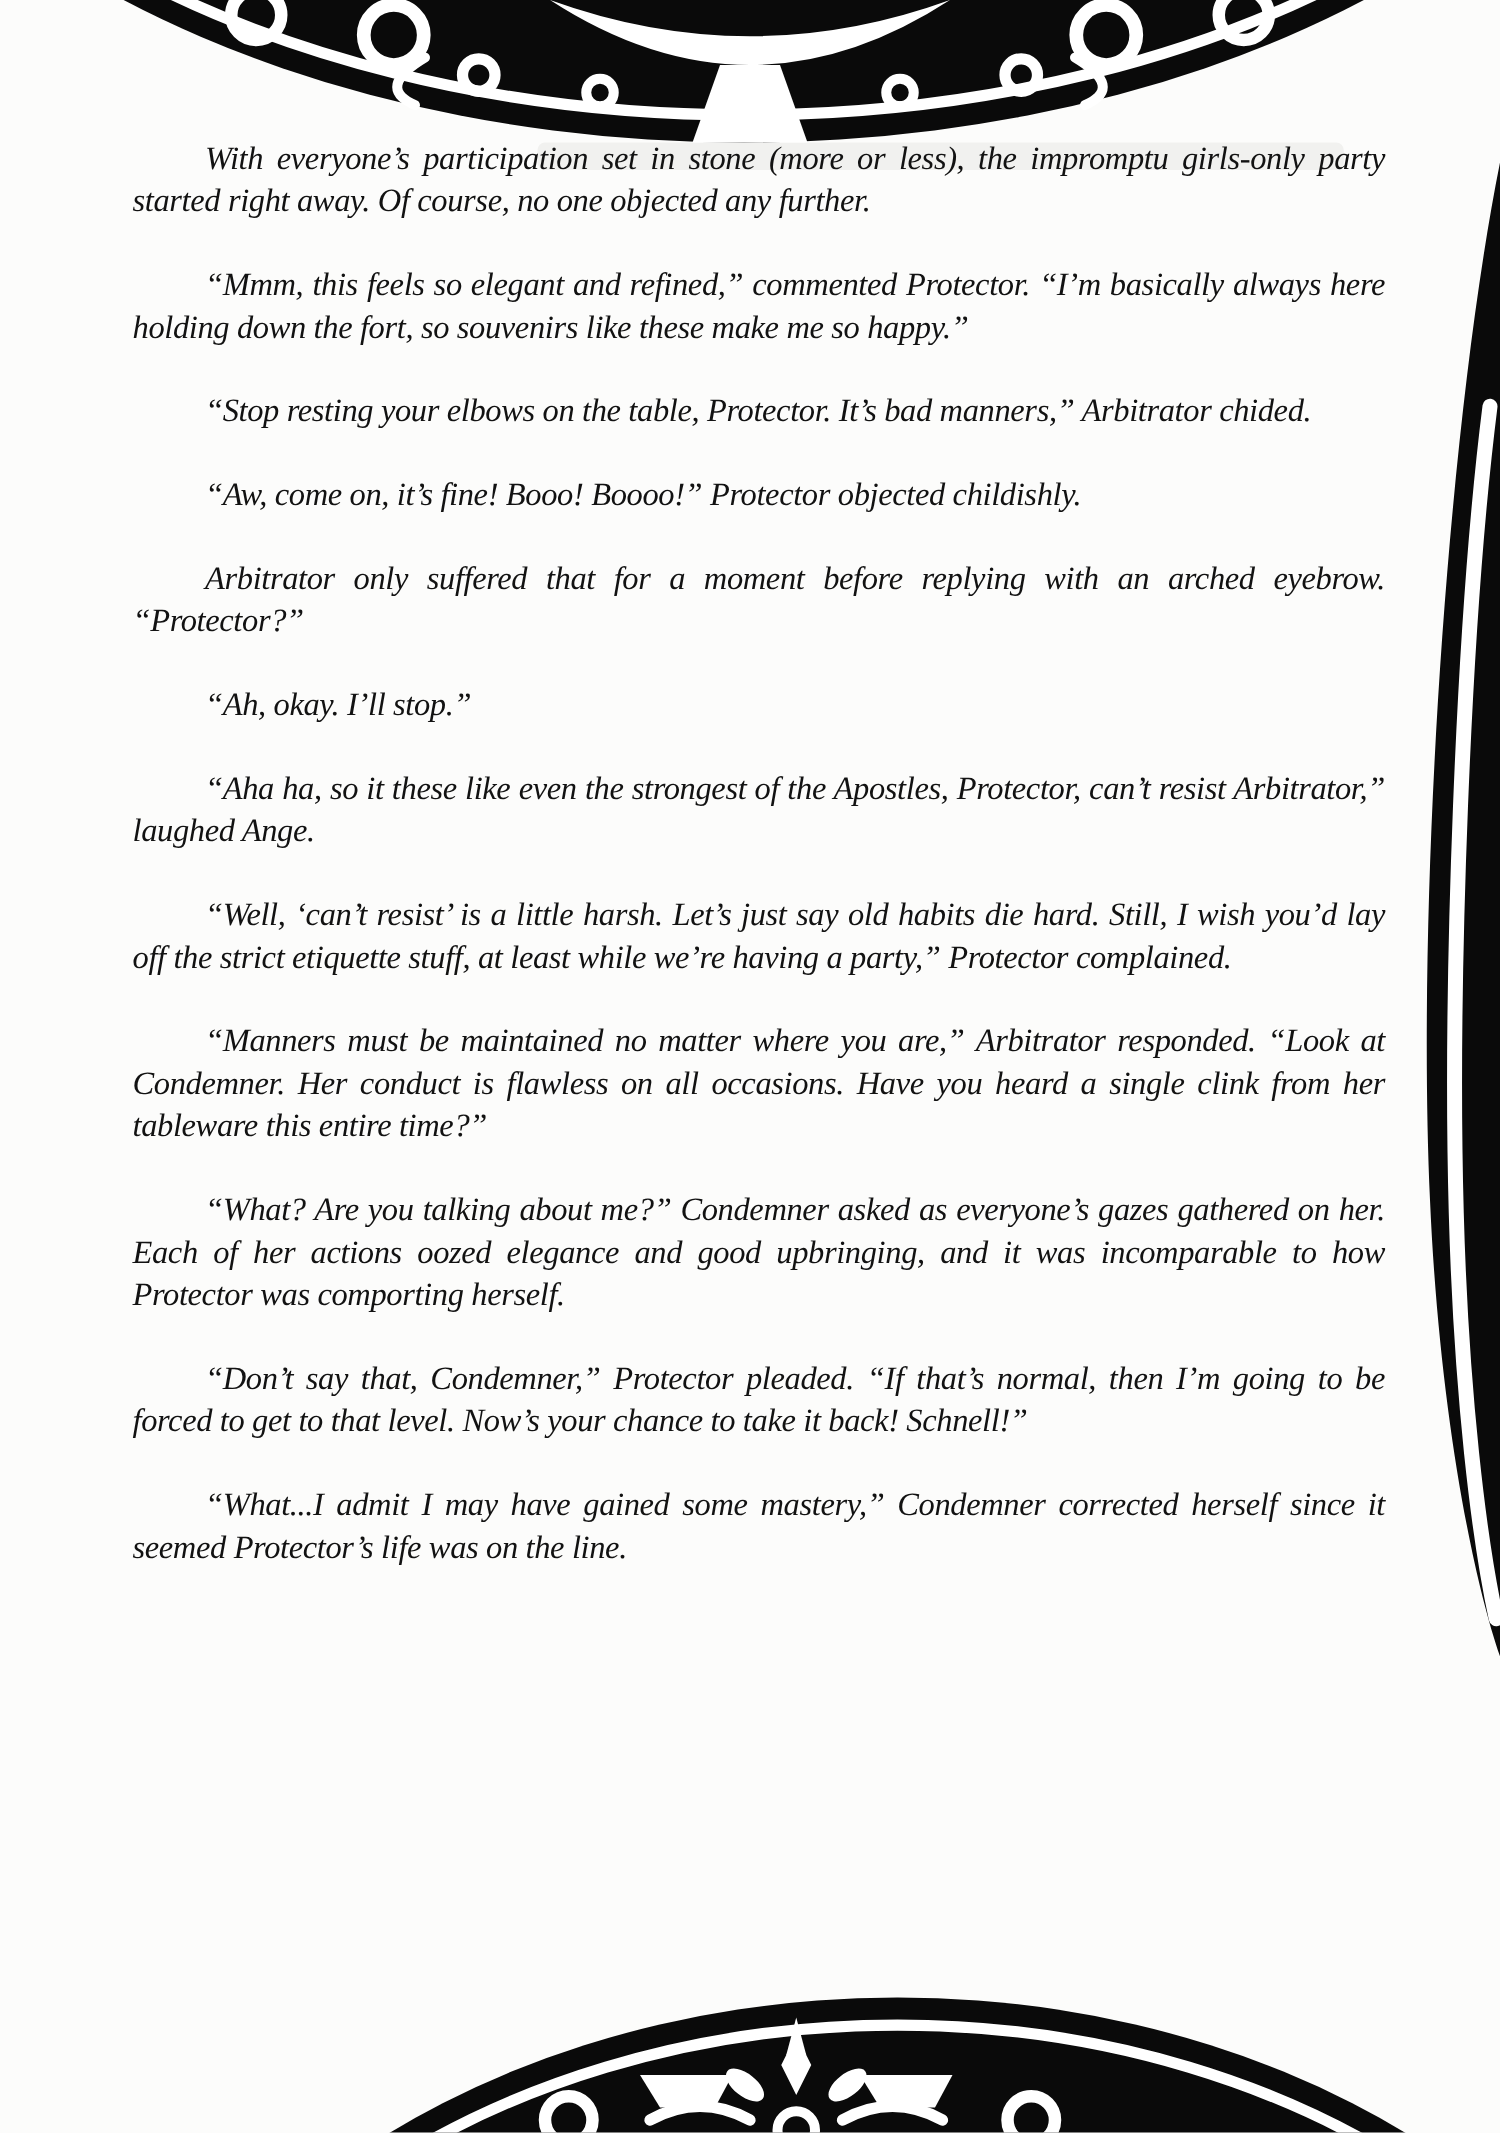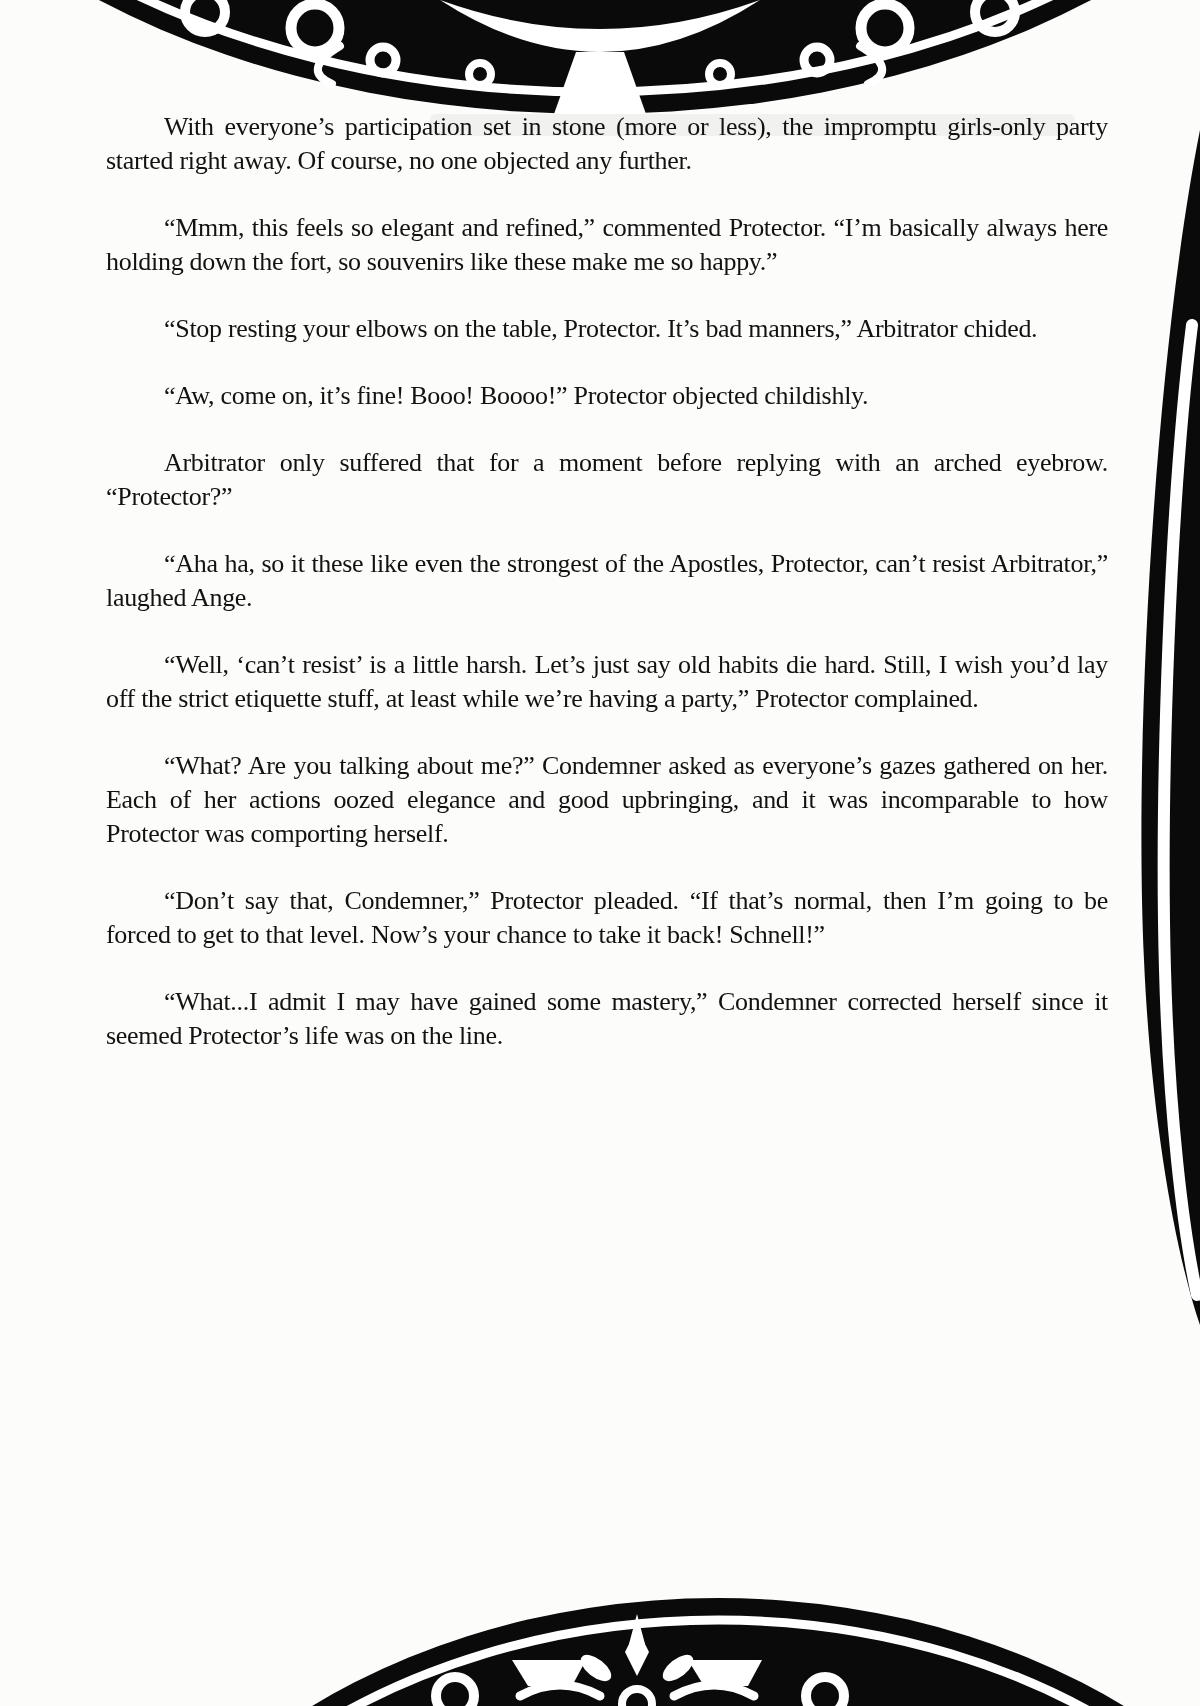--- a/index.html
+++ b/index.html
@@ -47,20 +47,21 @@
     color: #121212;
     font-size: 26px;
     line-height: 34px;
     letter-spacing: -0.3px;
     text-align: justify;
     text-align-last: left;
   }
   #text-block p {
     margin: 33px 0 0 0;
     text-indent: 58px;
+    font-style: italic;
   }
   #text-block p:first-child {
     margin-top: 0;
   }
 </style>
 </head>
 <body>
 
 <div id="scan-smudge"></div>
 
@@ -109,18 +110,20 @@
     </g>
   </svg>
 </div>
 
 <div id="text-block">
   <p>With everyone’s participation set in stone (more or less), the impromptu girls-only party started right away. Of course, no one objected any further.</p>
   <p>“Mmm, this feels so elegant and refined,” commented Protector. “I’m basically always here holding down the fort, so souvenirs like these make me so happy.”</p>
   <p>“Stop resting your elbows on the table, Protector. It’s bad manners,” Arbitrator chided.</p>
   <p>“Aw, come on, it’s fine! Booo! Boooo!” Protector objected childishly.</p>
   <p>Arbitrator only suffered that for a moment before replying with an arched eyebrow. “Protector?”</p>
+  <p>“Ah, okay. I’ll stop.”</p>
   <p>“Aha ha, so it these like even the strongest of the Apostles, Protector, can’t resist Arbitrator,” laughed Ange.</p>
   <p>“Well, ‘can’t resist’ is a little harsh. Let’s just say old habits die hard. Still, I wish you’d lay off the strict etiquette stuff, at least while we’re having a party,” Protector complained.</p>
+  <p>“Manners must be maintained no matter where you are,” Arbitrator responded. “Look at Condemner. Her conduct is flawless on all occasions. Have you heard a single clink from her tableware this entire time?”</p>
   <p>“What? Are you talking about me?” Condemner asked as everyone’s gazes gathered on her. Each of her actions oozed elegance and good upbringing, and it was incomparable to how Protector was comporting herself.</p>
   <p>“Don’t say that, Condemner,” Protector pleaded. “If that’s normal, then I’m going to be forced to get to that level. Now’s your chance to take it back! Schnell!”</p>
   <p>“What...I admit I may have gained some mastery,” Condemner corrected herself since it seemed Protector’s life was on the line.</p>
 </div>
 
 </body></html>

